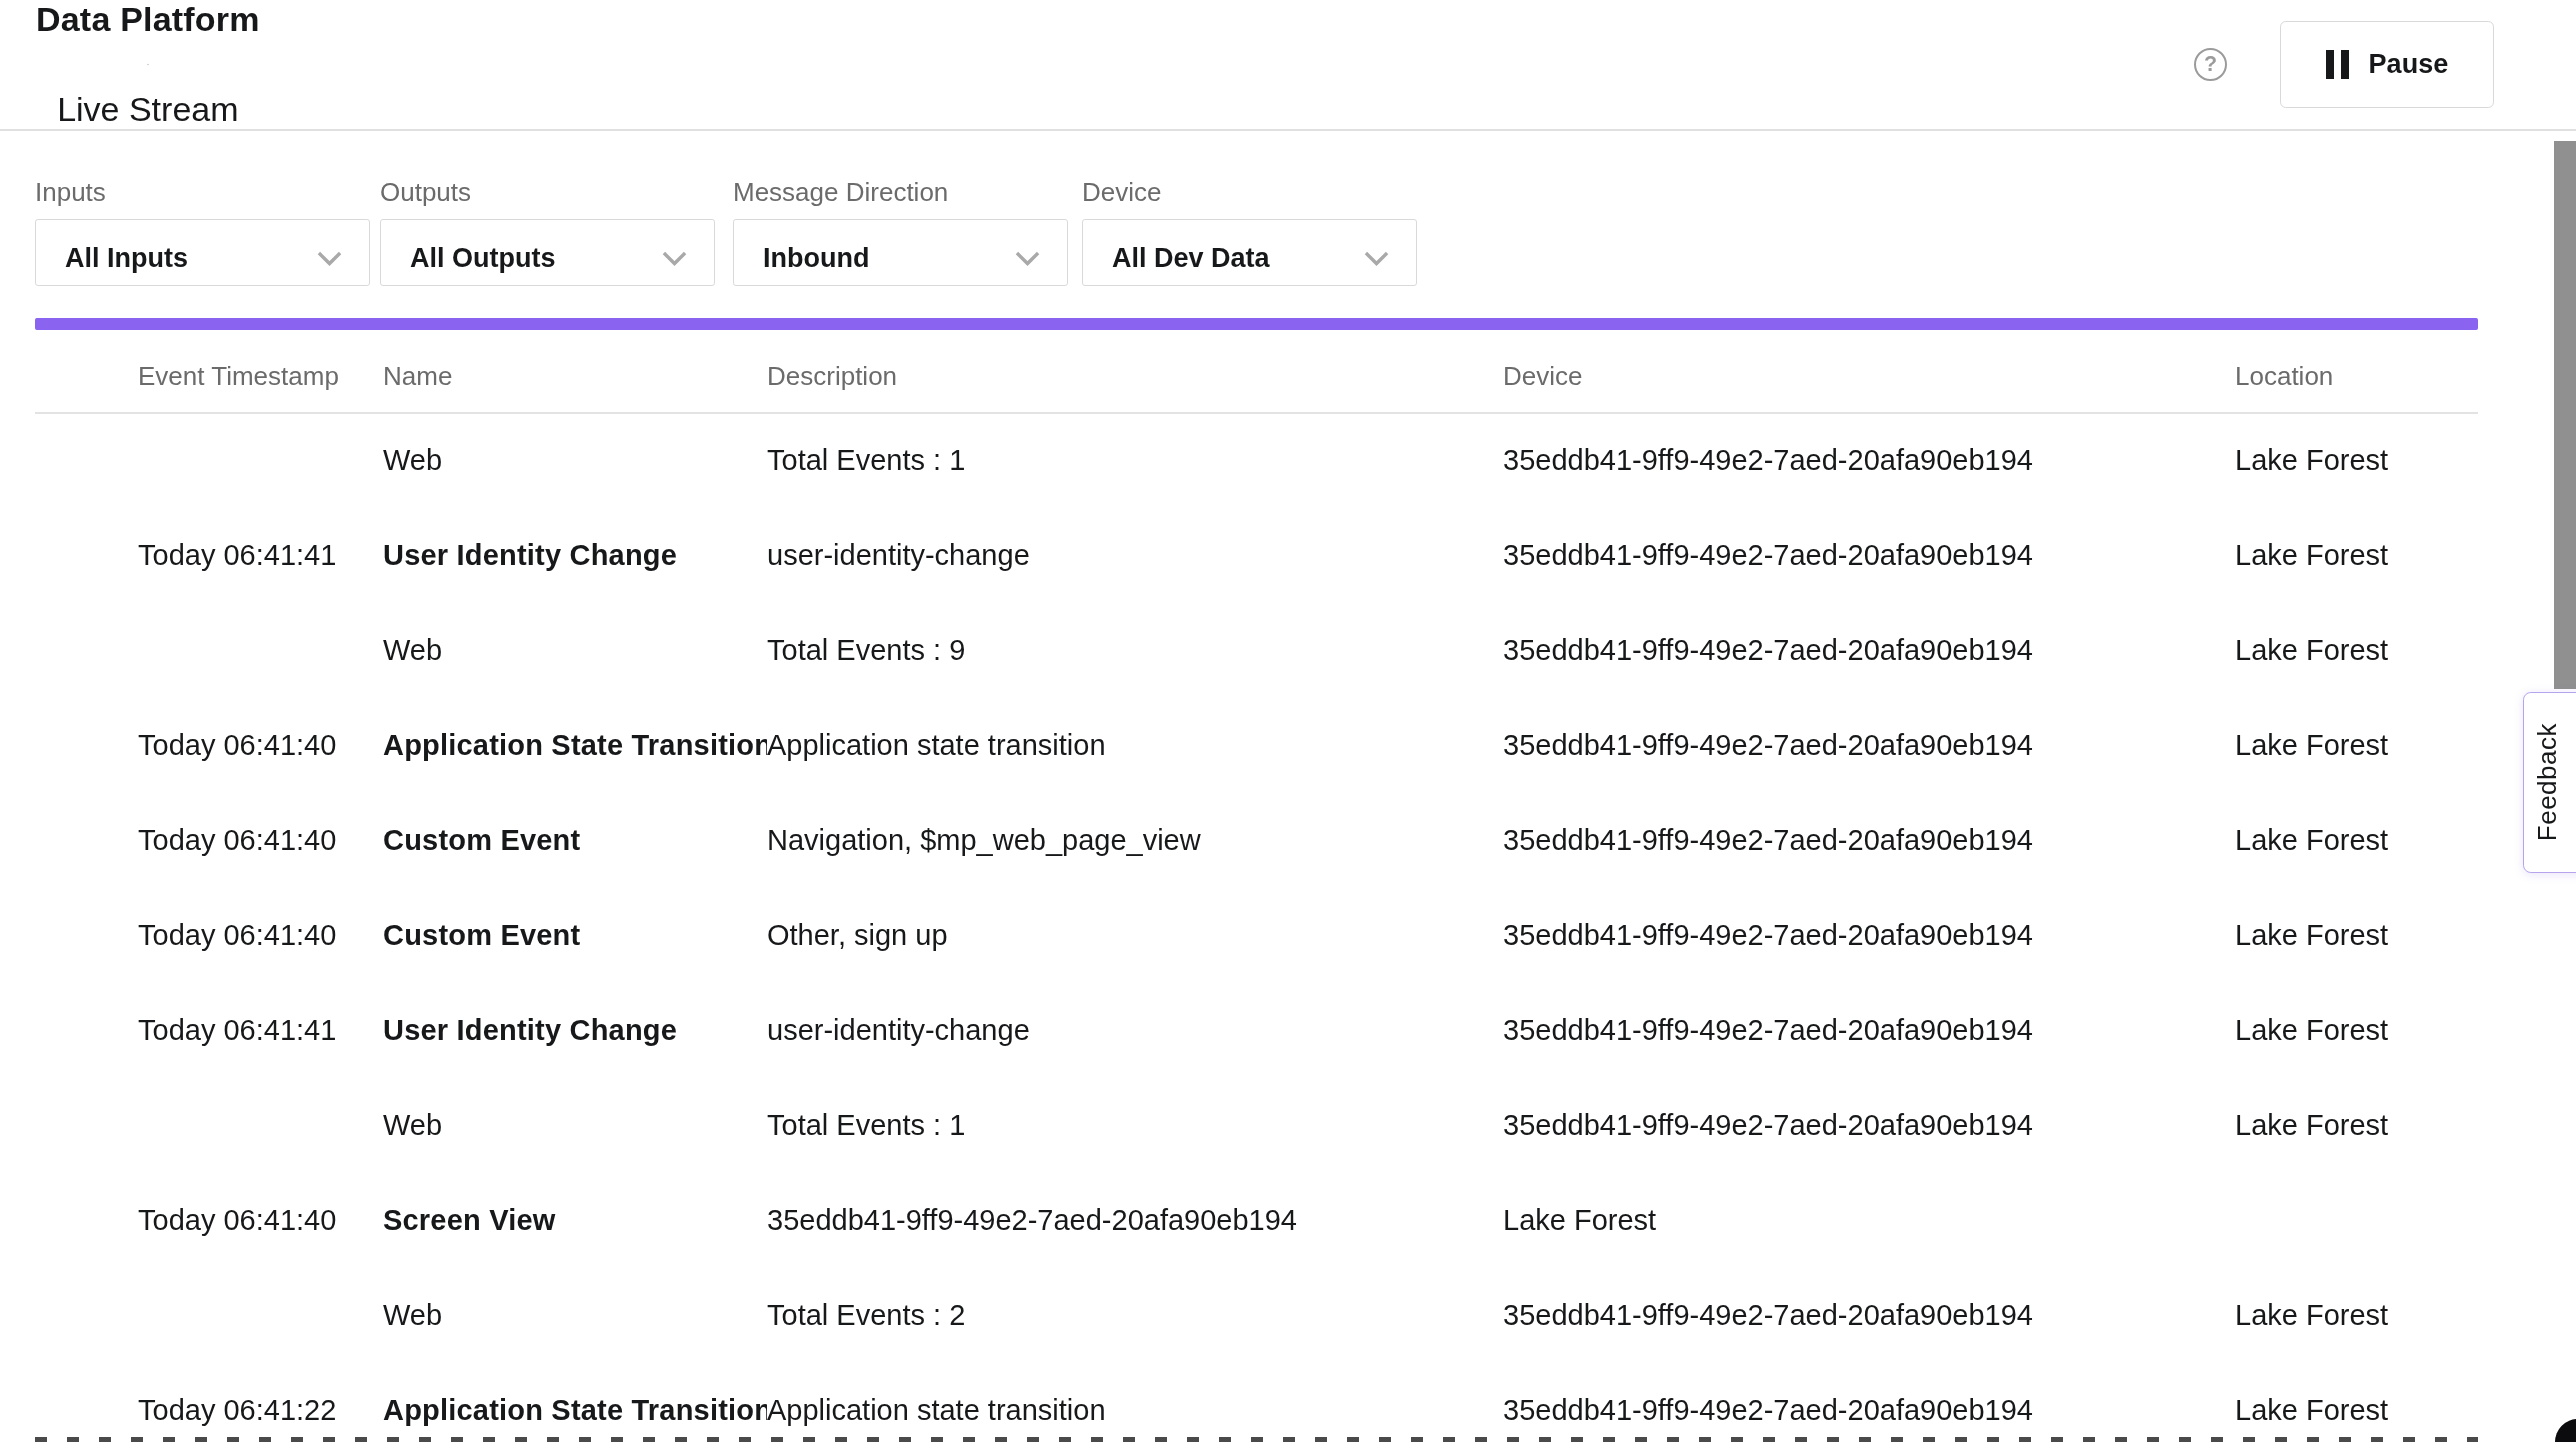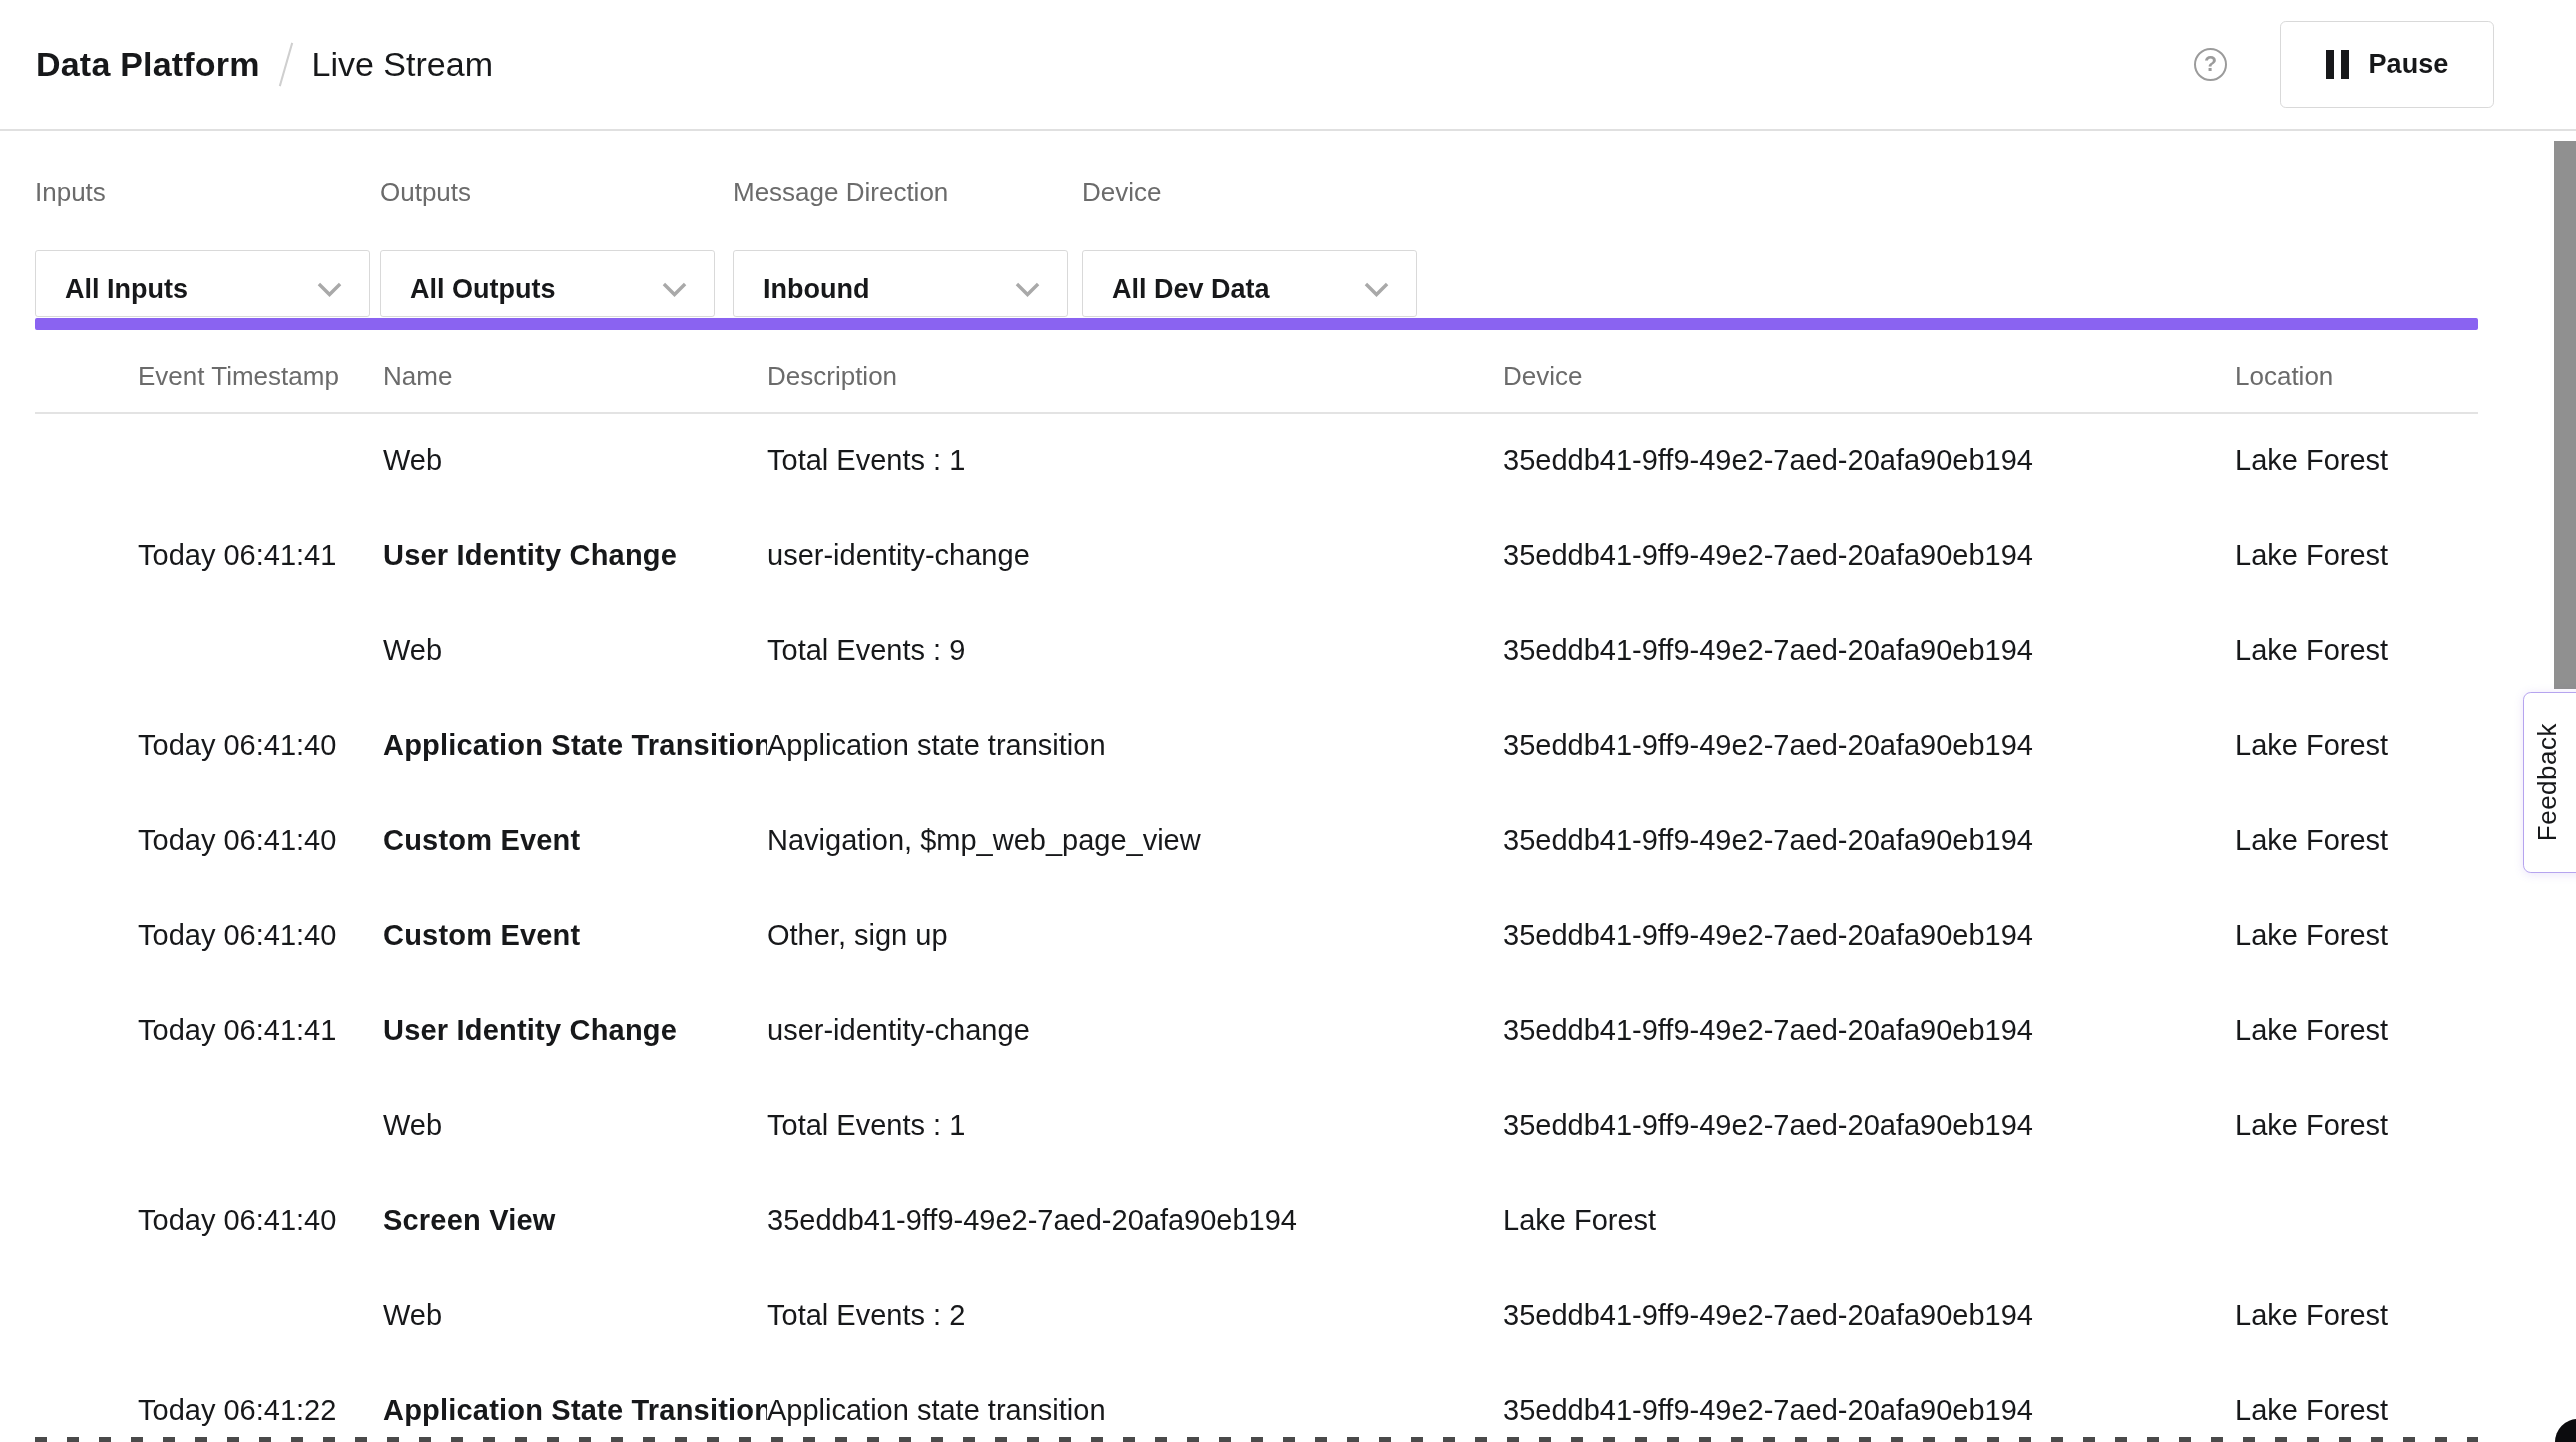--- a/index.html
+++ b/index.html
@@ -6,21 +6,21 @@
   html,body { width:2576px; height:1442px; }
   body {
     position:relative; overflow:hidden; background:#ffffff;
     font-family:"Liberation Sans", sans-serif; color:#17181a;
     -webkit-font-smoothing:antialiased;
   }
 
   
   .topbar { position:absolute; left:0; top:0; width:2576px; height:129px; background:#fff; }
   .topbar-divider { position:absolute; left:0; top:129px; width:2576px; height:1.9px; background:#e0e0e0; }
-  .breadcrumb { position:absolute; left:36px; top:0; height:129px; display:flex; align-items:center; gap:25px; }
+  .breadcrumb { position:absolute; left:36px; top:0; height:129px; display:flex; align-items:center; gap:25px;flex-direction:column; }
   .crumb-root { font-size:34px; font-weight:600; letter-spacing:0.2px; }
   .crumb-sep { width:1.9px; height:45px; background:#cfcfcf; transform:rotate(16deg); }
   .crumb-current { font-size:34px; font-weight:400; }
 
   .topbar-actions { position:absolute; right:82px; top:0; height:129px; display:flex; align-items:center; }
   .help-circle {
     width:33px; height:33px; border:2.9px solid #9b9b9b; border-radius:50%;
     display:flex; align-items:center; justify-content:center;
     color:#9b9b9b; font-size:21.4px; font-weight:700; margin-right:53px; cursor:pointer;
   }
@@ -34,21 +34,21 @@
   .pause-glyph { display:flex; gap:7.8px; }
   .pause-glyph i { display:block; width:7.8px; height:29px; background:#17181a; }
 
   
   .filters { position:absolute; left:0; top:131px; width:2576px; height:184px; background:#fff; }
   .filter-group { position:absolute; top:0; }
   .filter-label { position:absolute; top:46px; left:0; font-size:26px; color:#6b6b6b; white-space:nowrap; }
   .select {
     position:absolute; top:88px; left:0; width:335px; height:67px;
     border:1.9px solid #d9d9d9; border-radius:2.9px; background:#fff;
-    display:flex; align-items:center; padding:12px 27px 0 29px; cursor:pointer;margin-top:31px;
+    display:flex; align-items:center; padding:12px 27px 0 29px; cursor:pointer;
   }
   .select-value { flex:1; font-size:27px; font-weight:600; color:#17181a; white-space:nowrap; }
   .chevron { width:25px; height:15.5px; flex:0 0 auto; }
   .chevron polyline { fill:none; stroke:#a9a9a9; stroke-width:3.5; }
 
   
   .stream-bar { position:absolute; left:35px; top:318px; width:2443px; height:11.6px; background:#8a63f1; border-radius:1.9px; }
 
   
   .grid-row {

